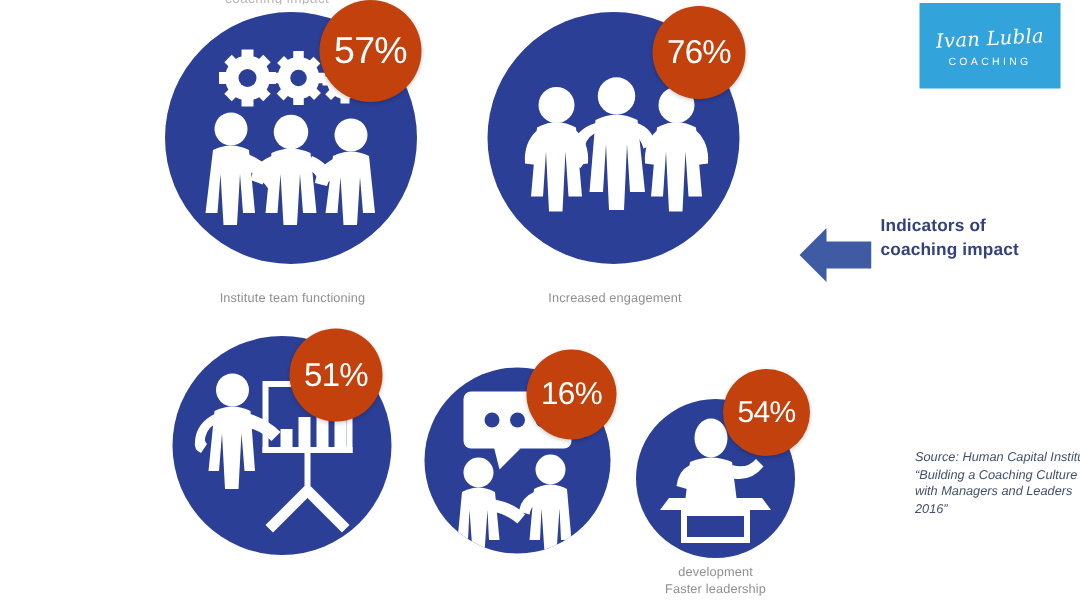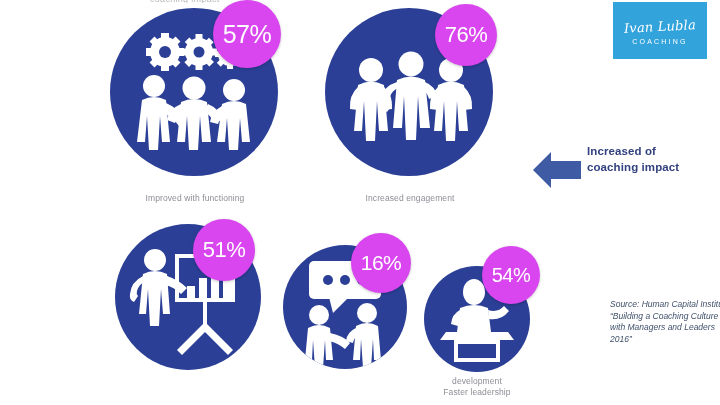--- a/index.html
+++ b/index.html
@@ -42,21 +42,21 @@
   }
   .disc {
     position: absolute;
     border-radius: 50%;
     background: #2b3f96;
     overflow: hidden;
   }
   .badge {
     position: absolute;
     border-radius: 50%;
-    background: #d946ef;
+    background: #c2410c;
     color: #ffffff;
     display: flex;
     align-items: center;
     justify-content: center;
     font-weight: 400;
     letter-spacing: -0.5px;
     box-shadow: 0 1px 3px rgba(0,0,0,.22);
     z-index: 5;
   }
   .caption {
@@ -184,21 +184,21 @@
             <circle cx="124" cy="82" r="11"></circle>
             <path d="M112 96 q12 -6 24 0 l4 38 -8 0 -2 -24 -2 32 -9 0 -2 -32 -2 24 -8 0 z"></path>
             <path d="M112 98 q-11 6 -12 16 l8 2 q2 -8 8 -11 z"></path>
           </g>
         </g>
       </svg>
     </div>
     <div class="badge" style="left:103px; top:-8px; width:68px; height:68px; font-size:25px;">
       <span>57%</span>
     </div>
-    <div class="caption" style="left:-10px; top:185px; width:190px;">Improved with functioning</div>
+    <div class="caption" style="left:-10px; top:185px; width:190px;">Institute team functioning</div>
   </div>
 
   <div class="item" style="left:325px; top:8px; width:200px; height:200px;">
     <div class="disc" style="left:0; top:0; width:168px; height:168px;">
       <svg class="glyph" width="168" height="168" viewBox="0 0 168 168">
         <g fill="#ffffff">
 
           <g>
             <circle cx="46" cy="62" r="12"></circle>
             <path d="M33 77 q13 -7 26 0 l4 46 -9 0 -2 -30 -2 40 -9 0 -2 -40 -2 30 -8 0 z"></path>
@@ -316,17 +316,17 @@
   <div class="logo-box" style="left:613px; top:2px; width:94px; height:57px;">
     <div class="logo-script" style="top:17px;">Ivan Lubla</div>
     <div class="logo-word" style="top:36px;">COACHING</div>
   </div>
 
   <div class="arrow-wrap" style="left:533px; top:151px; width:48px; height:38px;">
     <svg width="48" height="38" viewBox="0 0 48 38">
       <path d="M0 19 L18 1 L18 10 L48 10 L48 28 L18 28 L18 37 Z" fill="#3e5ba3"></path>
     </svg>
   </div>
-  <div class="headline" style="left:587px; top:143px;">Increased of coaching impact</div>
+  <div class="headline" style="left:587px; top:143px;">Indicators of coaching impact</div>
 
   <div class="source" style="left:586px; top:299px;margin-left:24px;">Source: Human Capital Institute “Building a Coaching Culture with Managers and Leaders 2016”</div>
 
 </div>
 
 </body></html>

